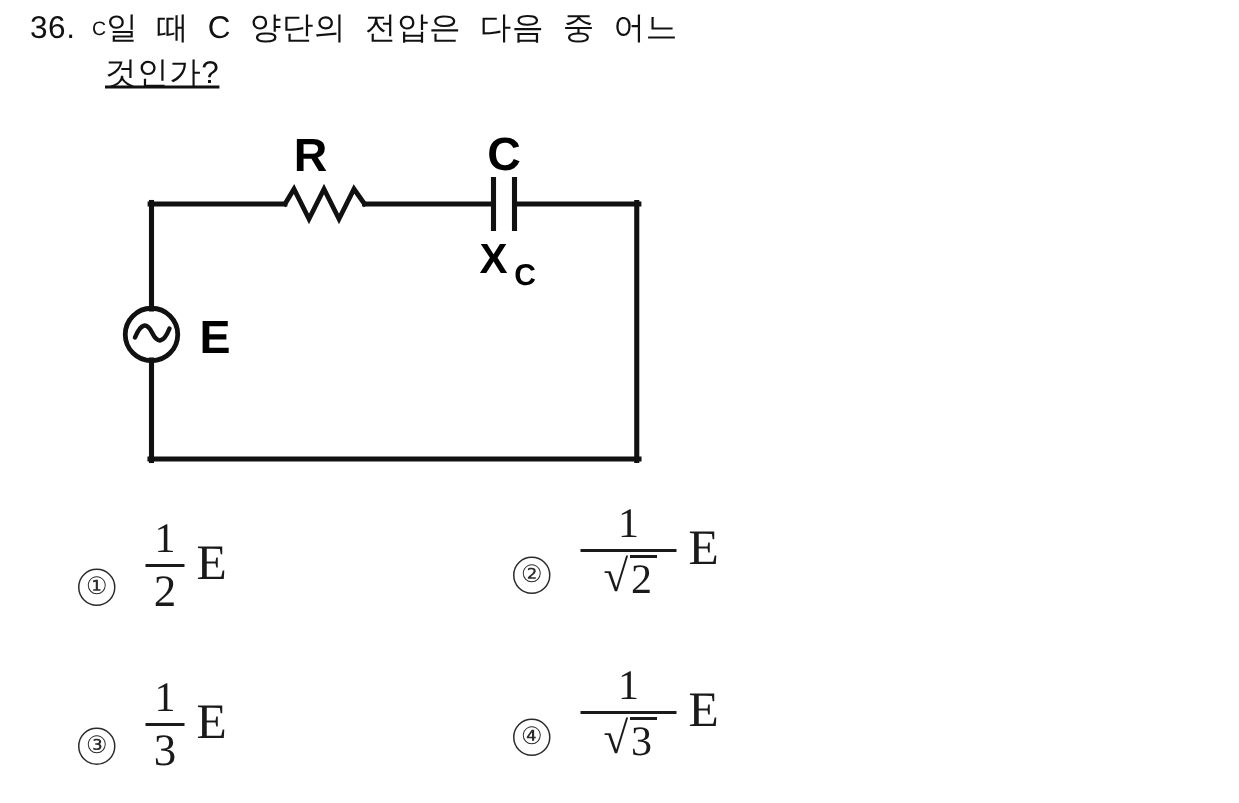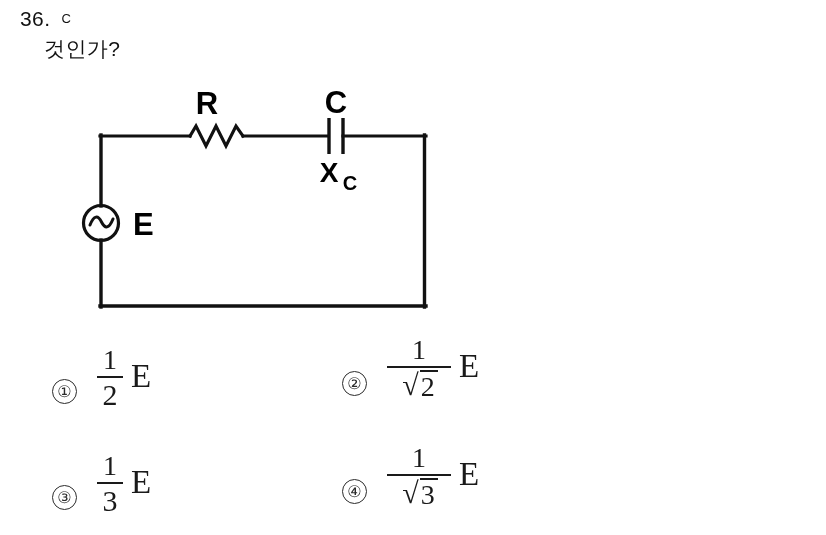--- a/index.html
+++ b/index.html
@@ -46,21 +46,22 @@
   }
   .q-seg {
     white-space: pre;
   }
   .q-sub {
     font-size: 13px;
     vertical-align: -3px;
     letter-spacing: 0;
   }
   .q-line2 {
-    margin-left: 24px;
+    margin-left: 50px;
+    text-decoration: underline;
   }
 
   
   #circuit {
     position: absolute;
     left: 0px;
     top: 80px;
     width: 500px;
     height: 240px;
   }
@@ -165,20 +166,21 @@
 </style>
 </head>
 <body>
 
 <div id="page">
 
   <div class="question-block">
     <div class="q-line q-line1">
       <span class="q-num">36.</span>
         <span class="q-sub">C</span>
+        <span class="q-seg">일  때  C  양단의  전압은  다음  중  어느</span>
     </div>
     <div class="q-line q-line2">것인가?</div>
   </div>
 
   <div id="circuit">
     <svg width="500" height="240" viewBox="0 0 500 240" xmlns="http://www.w3.org/2000/svg">
 
       <line x1="101" y1="55" x2="101" y2="126" stroke="#111111" stroke-width="3.4" stroke-linecap="square"></line>
 
       <line x1="101" y1="160" x2="101" y2="227" stroke="#111111" stroke-width="3.4" stroke-linecap="square"></line>

